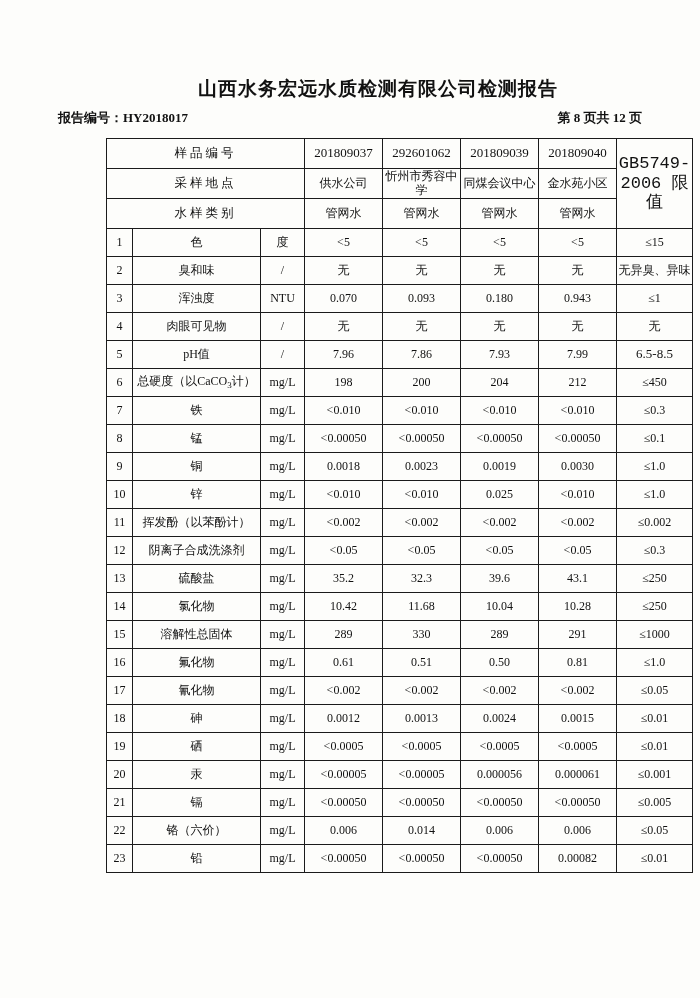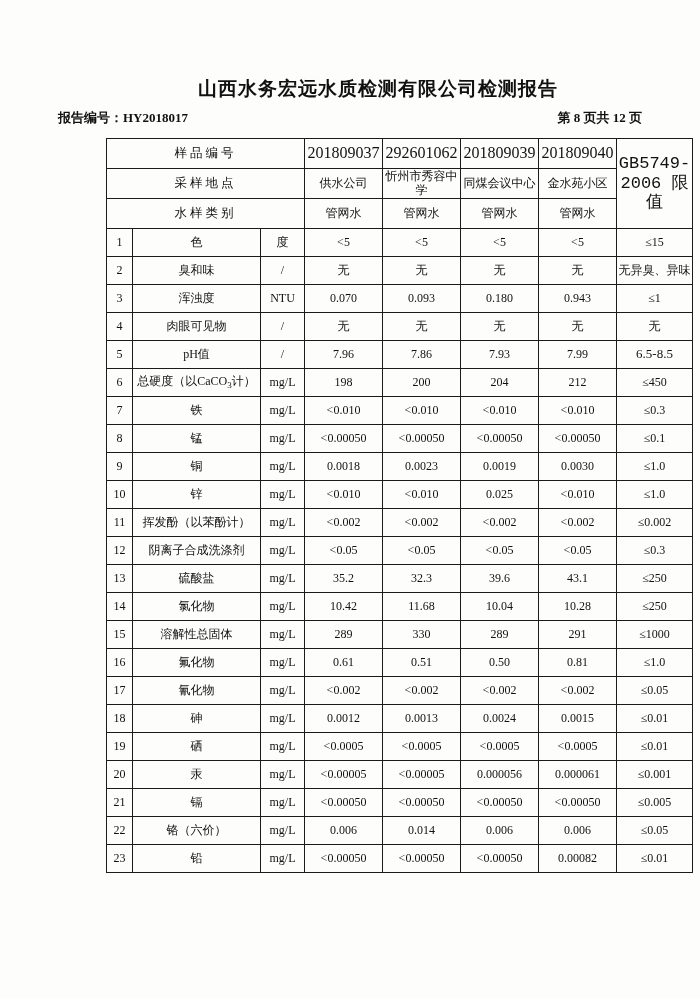--- a/index.html
+++ b/index.html
@@ -72,21 +72,21 @@
 
   td.item-name {
     text-align: left;
     padding-left: 10px;
   }
   td.hdr-label {
     font-size: 12.5px;
     letter-spacing: 3px;
   }
   td.sample-no {
-    font-size: 16px;
+    font-size: 13px;
   }
   td.std-head {
     font-size: 17px;
     line-height: 1.6;
     font-family: Liberation Mono, monospace;
   }
   .sub {
     font-size: 9px;
     vertical-align: sub;
   }

